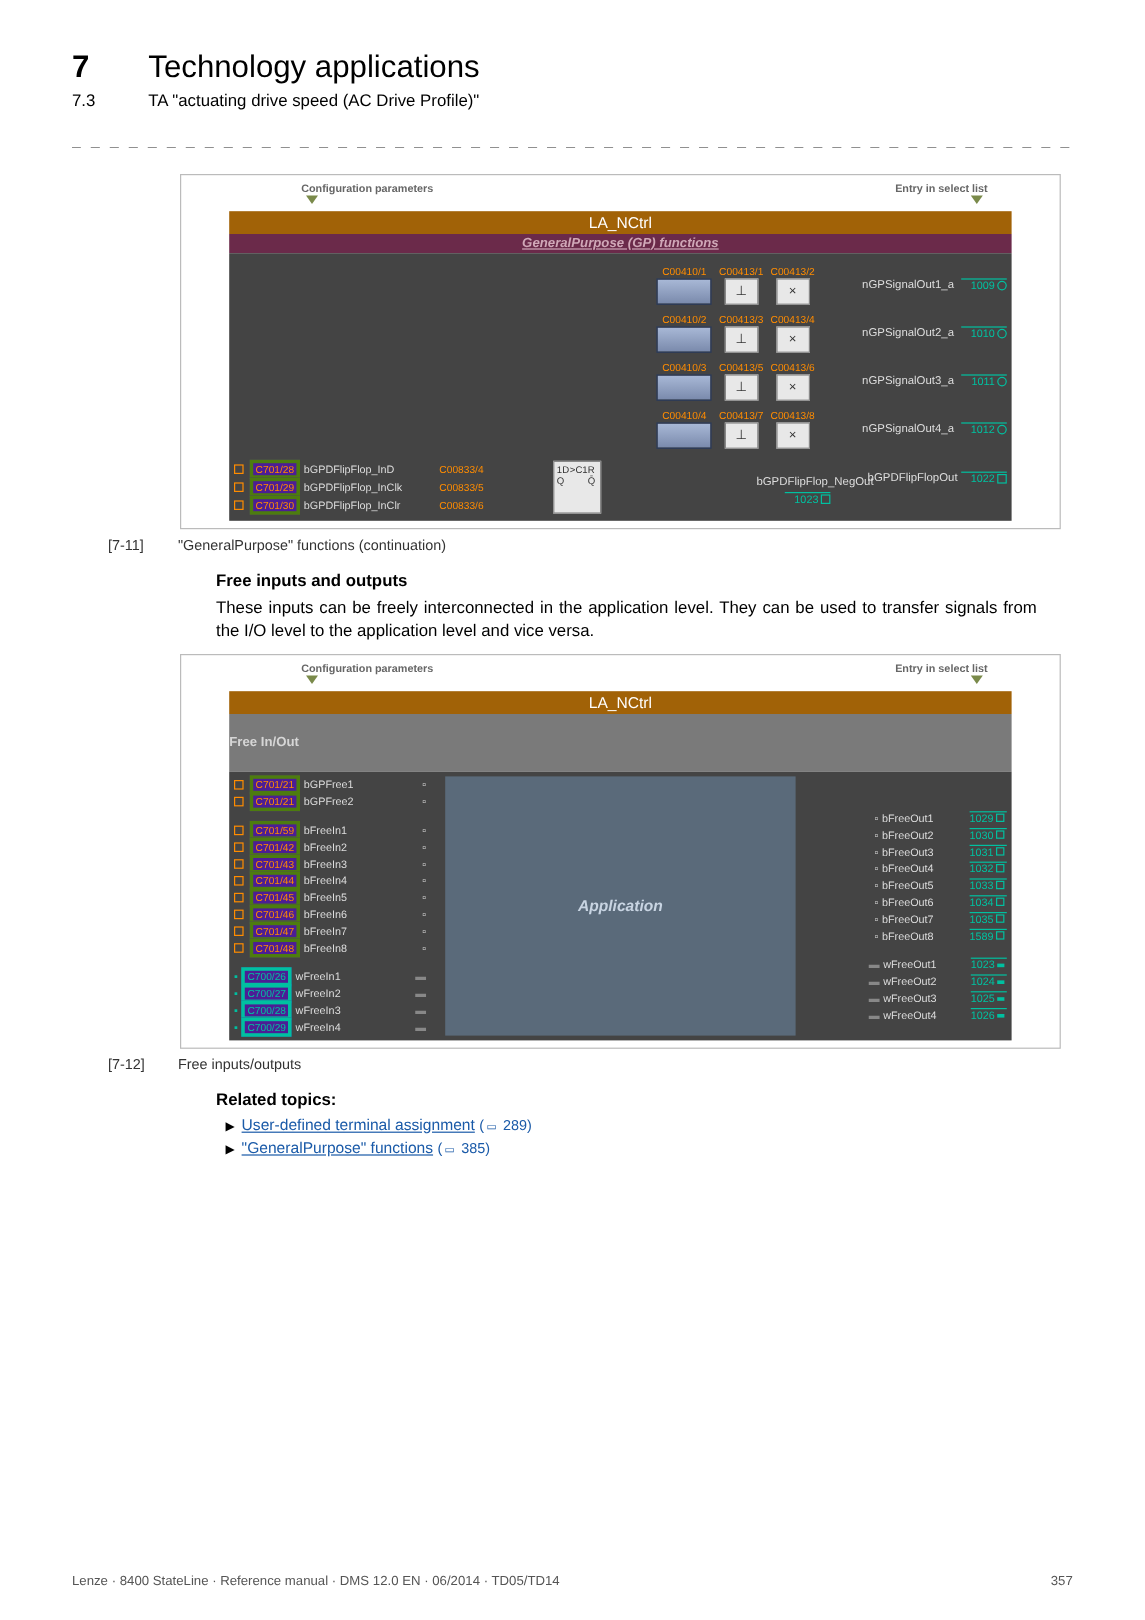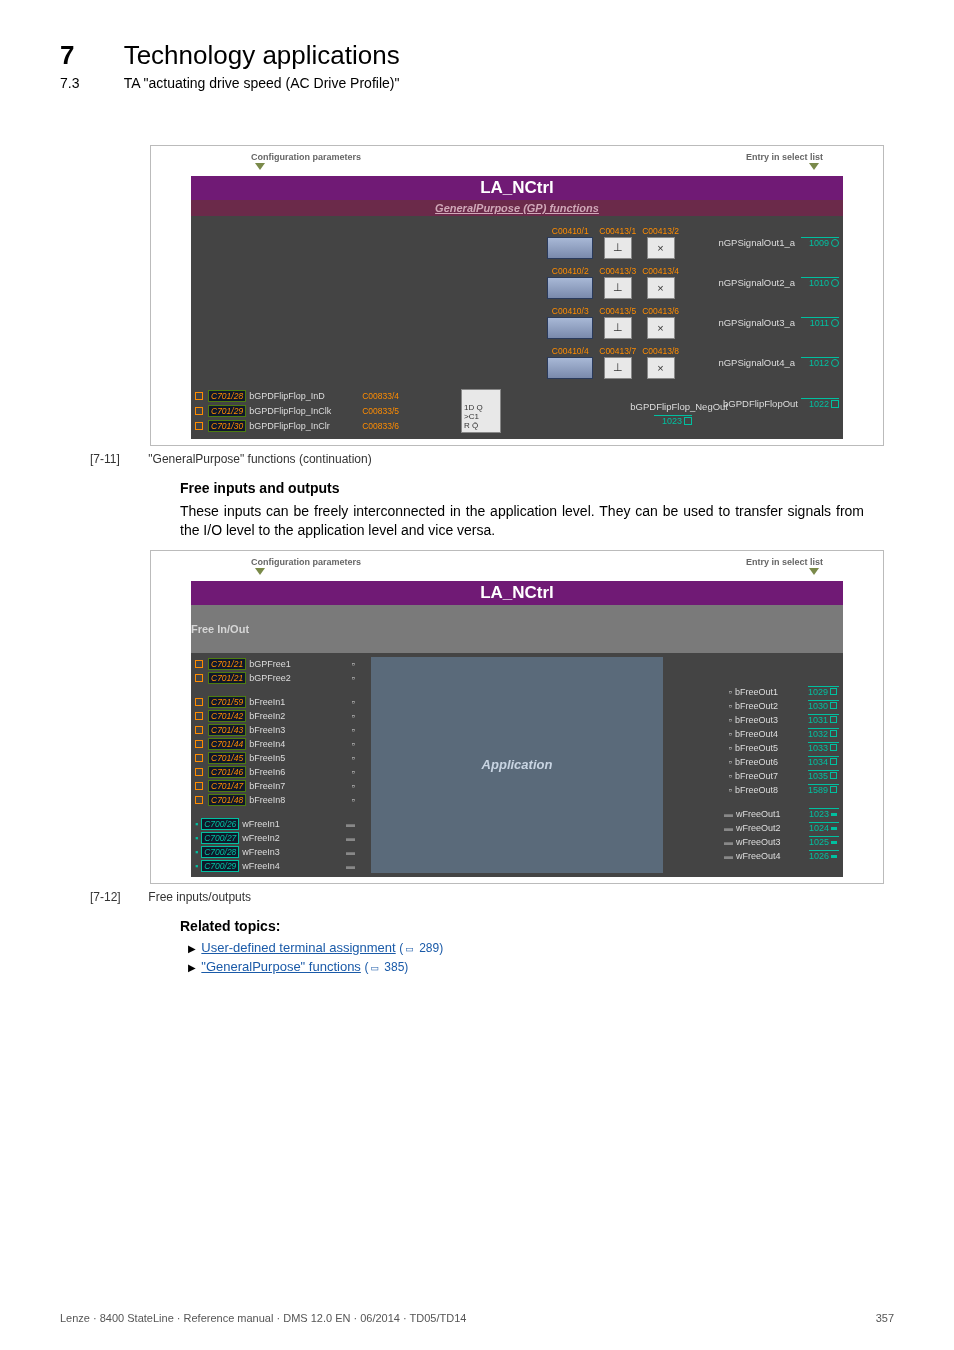--- a/index.html
+++ b/index.html
@@ -63,25 +63,25 @@
   }
   .fig-head .arrow {
     display:inline-block; width:0;height:0;
     border-left:5px solid transparent;
     border-right:5px solid transparent;
     border-top:7px solid #7a8a4a;
     margin: 0 4px;
   }
   .titlebar {
     margin: 4px 40px 0 40px;
-    background: #701a75;
+    background: #a16207;
     color: #fff;
     text-align: center;
-    font-size: 17px;
-    font-weight: bold;
+    font-size: 13px;
+    font-weight: normal;
     padding: 2px 0;
   }
   .subbar {
     margin: 0 40px;
     background: #6b2a4a;
     color: #d0a8b8;
     text-align: center;
     font-size: 11px;
     font-style: italic;
     font-weight: bold;
@@ -140,34 +140,33 @@
     content:""; display:inline-block; width:6px;height:6px;
     border:1px solid #00c0a0; margin-left:2px;
     position:relative; top:1px;
   }
   .inrow {
     display:flex; align-items:center; gap:3px;
     font-size:9px; color:#ddd; height:15px;
   }
   .inport {
     color:#ff8c00; font-size:8.5px;
-    border:1px solid #4d7c0f; padding:0 2px;
-    background:#0f172a;
-    font-style:italic;
+    border:3px solid #4d7c0f; padding:0 2px;
+    background:#4c1d95;
   }
   .inportmark::before{
     content:""; display:inline-block; width:6px;height:6px;
     border:1px solid #ff8c00; margin-right:2px;
     position:relative; top:1px;
   }
   .iname { width:110px; }
   .ffbox {
     width:40px; height:44px; background:#e8e8e8; border:1px solid #888;
     font-size:8px; color:#333; padding:2px;
-    display:flex; flex-direction:column; justify-content:flex-end;
+    display:flex; justify-content:center;
   }
   .caption {
     margin: 6px 0 14px 30px;
     font-size: 12px;
     color:#333;
   }
   .caption .cid { display:inline-block; width:55px; }
   .bodytext { margin-left: 120px; margin-right: 30px; }
   .h3 { font-weight:bold; font-size:14px; margin-bottom:6px; }
   .para { font-size: 14px; line-height:1.35; text-align: justify; margin-bottom: 10px;}

